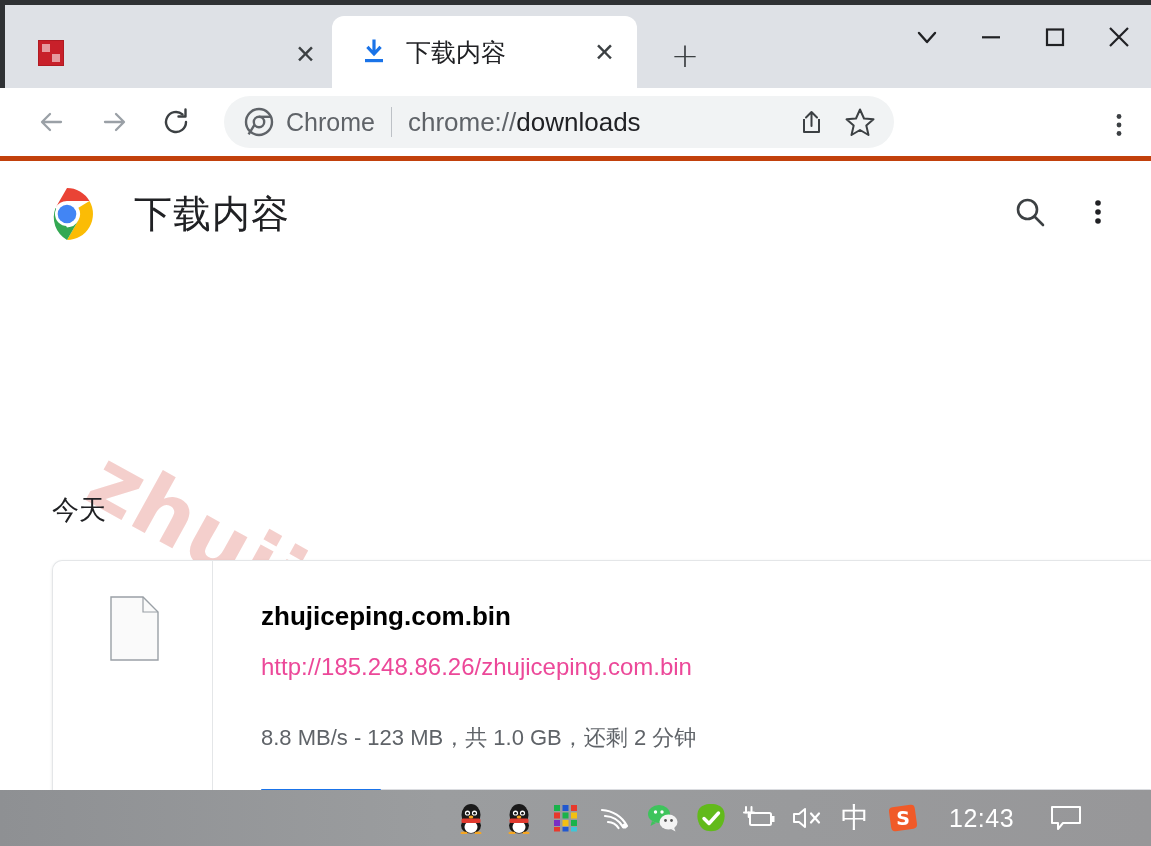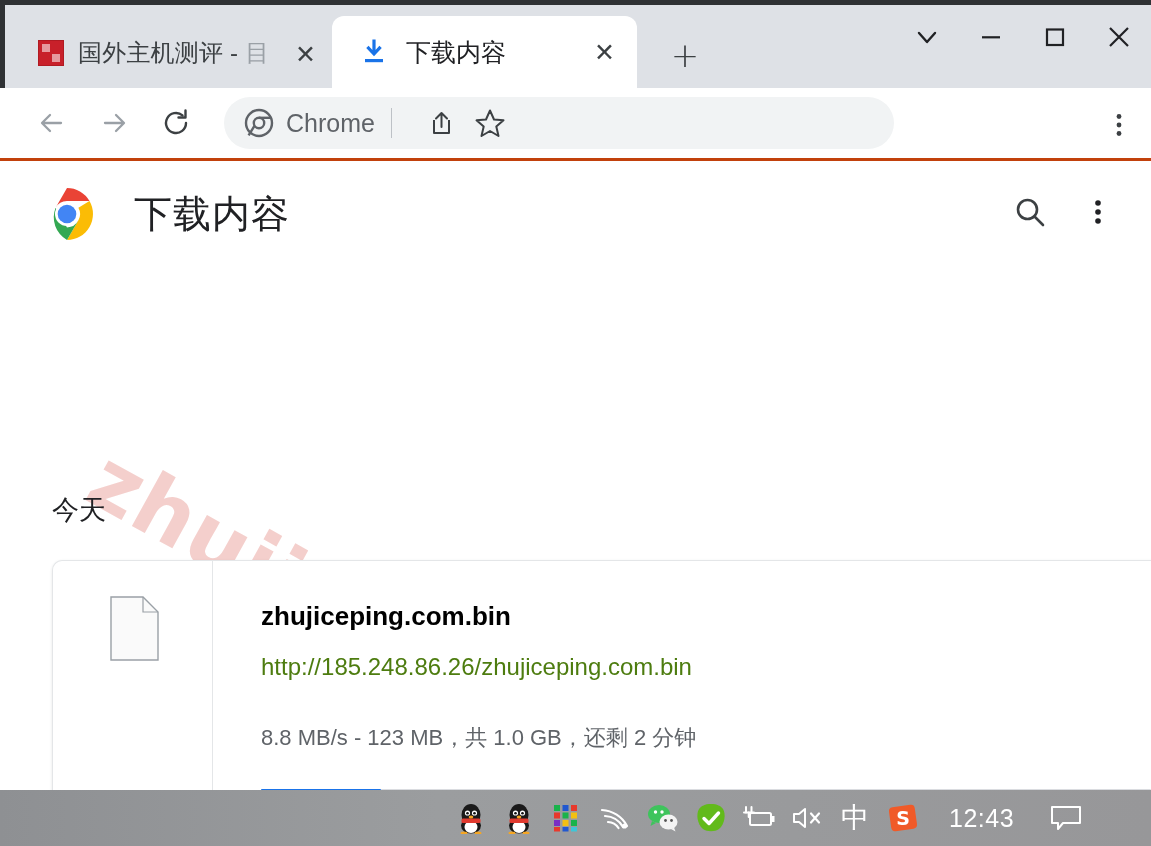--- a/index.html
+++ b/index.html
@@ -84,21 +84,21 @@
     display: flex; align-items: center;
   }
   .win-btn {
     width: 64px; height: 64px; display: flex; align-items: center;
     justify-content: center; color: #202124;
   }
 
   
   .omnirow {
     position: absolute; left: 0; top: 88px; width: 1151px; height: 73px;
-    background: #ffffff; border-bottom: 3px solid #c2410c;
+    background: #ffffff; border-bottom: 5px solid #c2410c;
     display: flex; align-items: center;
   }
   .nav-btn {
     width: 52px; height: 52px; margin-left: 10px;
     display: flex; align-items: center; justify-content: center;
   }
   .nav-btn:first-child { margin-left: 26px; }
   .omnibox {
     margin-left: 22px; height: 52px; flex: 1 1 auto; margin-right: 16px;
     background: #f1f3f4; border-radius: 26px;
@@ -155,21 +155,21 @@
   }
   .file-icon {
     position: absolute; left: 57px; top: 35px; width: 49px; height: 65px;
   }
   .dl-body { position: absolute; left: 208px; top: 0; right: 0; }
   .dl-filename {
     position: absolute; top: 40px; left: 0; font-size: 26px; color: #000000;
     font-weight: bold; white-space: nowrap;
   }
   .dl-url {
-    position: absolute; top: 92px; left: 0; font-size: 24px; color: #4d7c0f;
+    position: absolute; top: 92px; left: 0; font-size: 24px; color: #ec4899;
     white-space: nowrap;
   }
   .dl-status {
     position: absolute; top: 162px; left: 0; font-size: 22px; color: #5f6368;
     white-space: nowrap;
   }
   .progress-track {
     position: absolute; top: 228px; left: 0; width: 890px; height: 8px;
     background: #dadce0; border-radius: 1px;
   }
@@ -212,21 +212,20 @@
 <body>
 
 <div id="app">
 
   <div class="topbar-edge"></div>
   <div class="tabstrip"></div>
   <div class="win-left-edge"></div>
 
   <div class="tab-inactive">
     <span class="tab-favicon"></span>
-    <span class="tab-title-inactive"><span>国外主机测评 - </span><span class="fade">目</span></span>
     <span class="tab-close tab-close-1">✕</span>
   </div>
 
   <div class="tab-active">
     <span class="dl-icon">
       <svg width="24" height="26" viewBox="0 0 24 26">
         <path d="M12 2 L12 13 M6.5 9 L12 15 L17.5 9" stroke="#1a73e8" stroke-width="3.2" fill="none" stroke-linecap="square"></path>
         <rect x="3" y="20" width="18" height="3.2" fill="#1a73e8"></rect>
       </svg>
     </span>
@@ -281,20 +280,21 @@
       <span class="chrome-chip">
         <svg width="30" height="30" viewBox="0 0 30 30">
           <circle cx="15" cy="15" r="13" fill="none" stroke="#5f6368" stroke-width="2.4"></circle>
           <circle cx="15" cy="15" r="5.2" fill="none" stroke="#5f6368" stroke-width="2.4"></circle>
           <path d="M15 9.8 L27.5 9.8" stroke="#5f6368" stroke-width="2.4"></path>
           <path d="M10.6 17.6 L4.6 27.4" stroke="#5f6368" stroke-width="2.4"></path>
         </svg>
         <span class="chrome-chip-label">Chrome</span>
       </span>
       <span class="omni-sep"></span>
+      <span class="omni-url"><span class="scheme">chrome://</span><span>downloads</span></span>
       <span class="omni-icon">
         <svg width="30" height="30" viewBox="0 0 30 30">
           <path d="M8 12 L8 25 L23 25 L23 12" stroke="#3c4043" stroke-width="2" fill="none" stroke-linejoin="round"></path>
           <path d="M15.5 19 L15.5 5 M10 10.5 L15.5 5 L21 10.5" stroke="#3c4043" stroke-width="2" fill="none" stroke-linecap="round" stroke-linejoin="round"></path>
         </svg>
       </span>
       <span class="omni-icon">
         <svg width="32" height="32" viewBox="0 0 32 32">
           <path d="M16 3.5 L20 12.5 L29.5 13.3 L22.3 19.6 L24.5 29 L16 24 L7.5 29 L9.7 19.6 L2.5 13.3 L12 12.5 Z" stroke="#3c4043" stroke-width="2" fill="none" stroke-linejoin="round"></path>
         </svg>

